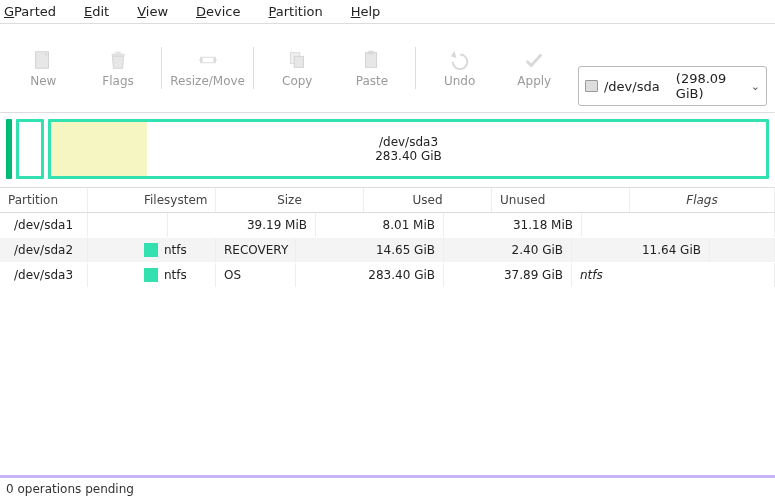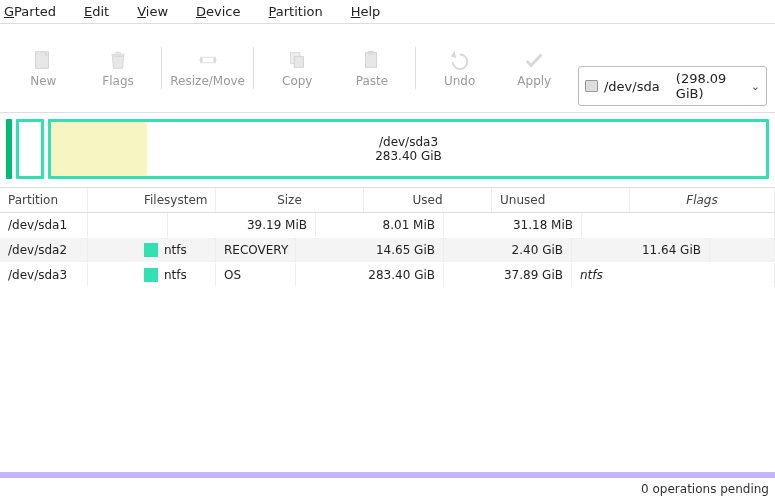--- a/index.html
+++ b/index.html
@@ -31,22 +31,22 @@
 .col-size { width: 148px; text-align: right; }
 .col-used { width: 128px; text-align: right; }
 .col-unused { width: 138px; text-align: right; }
 .col-flags { flex: 1; font-style: italic; }
 .rows { flex: 1; overflow: auto; }
 .row { display: flex; font-size: 12px; border-bottom: 1px solid #fff; }
 .row.alt { background: #f4f4f4; }
 .swatch { width: 14px; height: 14px; display: inline-block; }
 .sw-fat16 { background: #0c0; }
 .sw-ntfs { background: #33e0b0; }
-.status { border-top: 6px solid #c4b5fd; padding: 4px 6px; font-size: 12px; color: #333; text-align: right; }
-.col-part { text-align: left; padding-right: 10px; }
+.status { border-top: 3px solid #c4b5fd; padding: 4px 6px; font-size: 12px; color: #333; }
+.col-part { text-align: center; padding-right: 10px; }
 </style>
 </head>
 <body>
 
 <div class="menubar">
   <span class="menu-item"><span class="ul">G</span><span>Parted</span></span>
   <span class="menu-item"><span class="ul">E</span>dit</span>
   <span class="menu-item"><span class="ul">V</span>iew</span>
   <span class="menu-item"><span class="ul">D</span>evice</span>
   <span class="menu-item"><span class="ul">P</span>artition</span>

